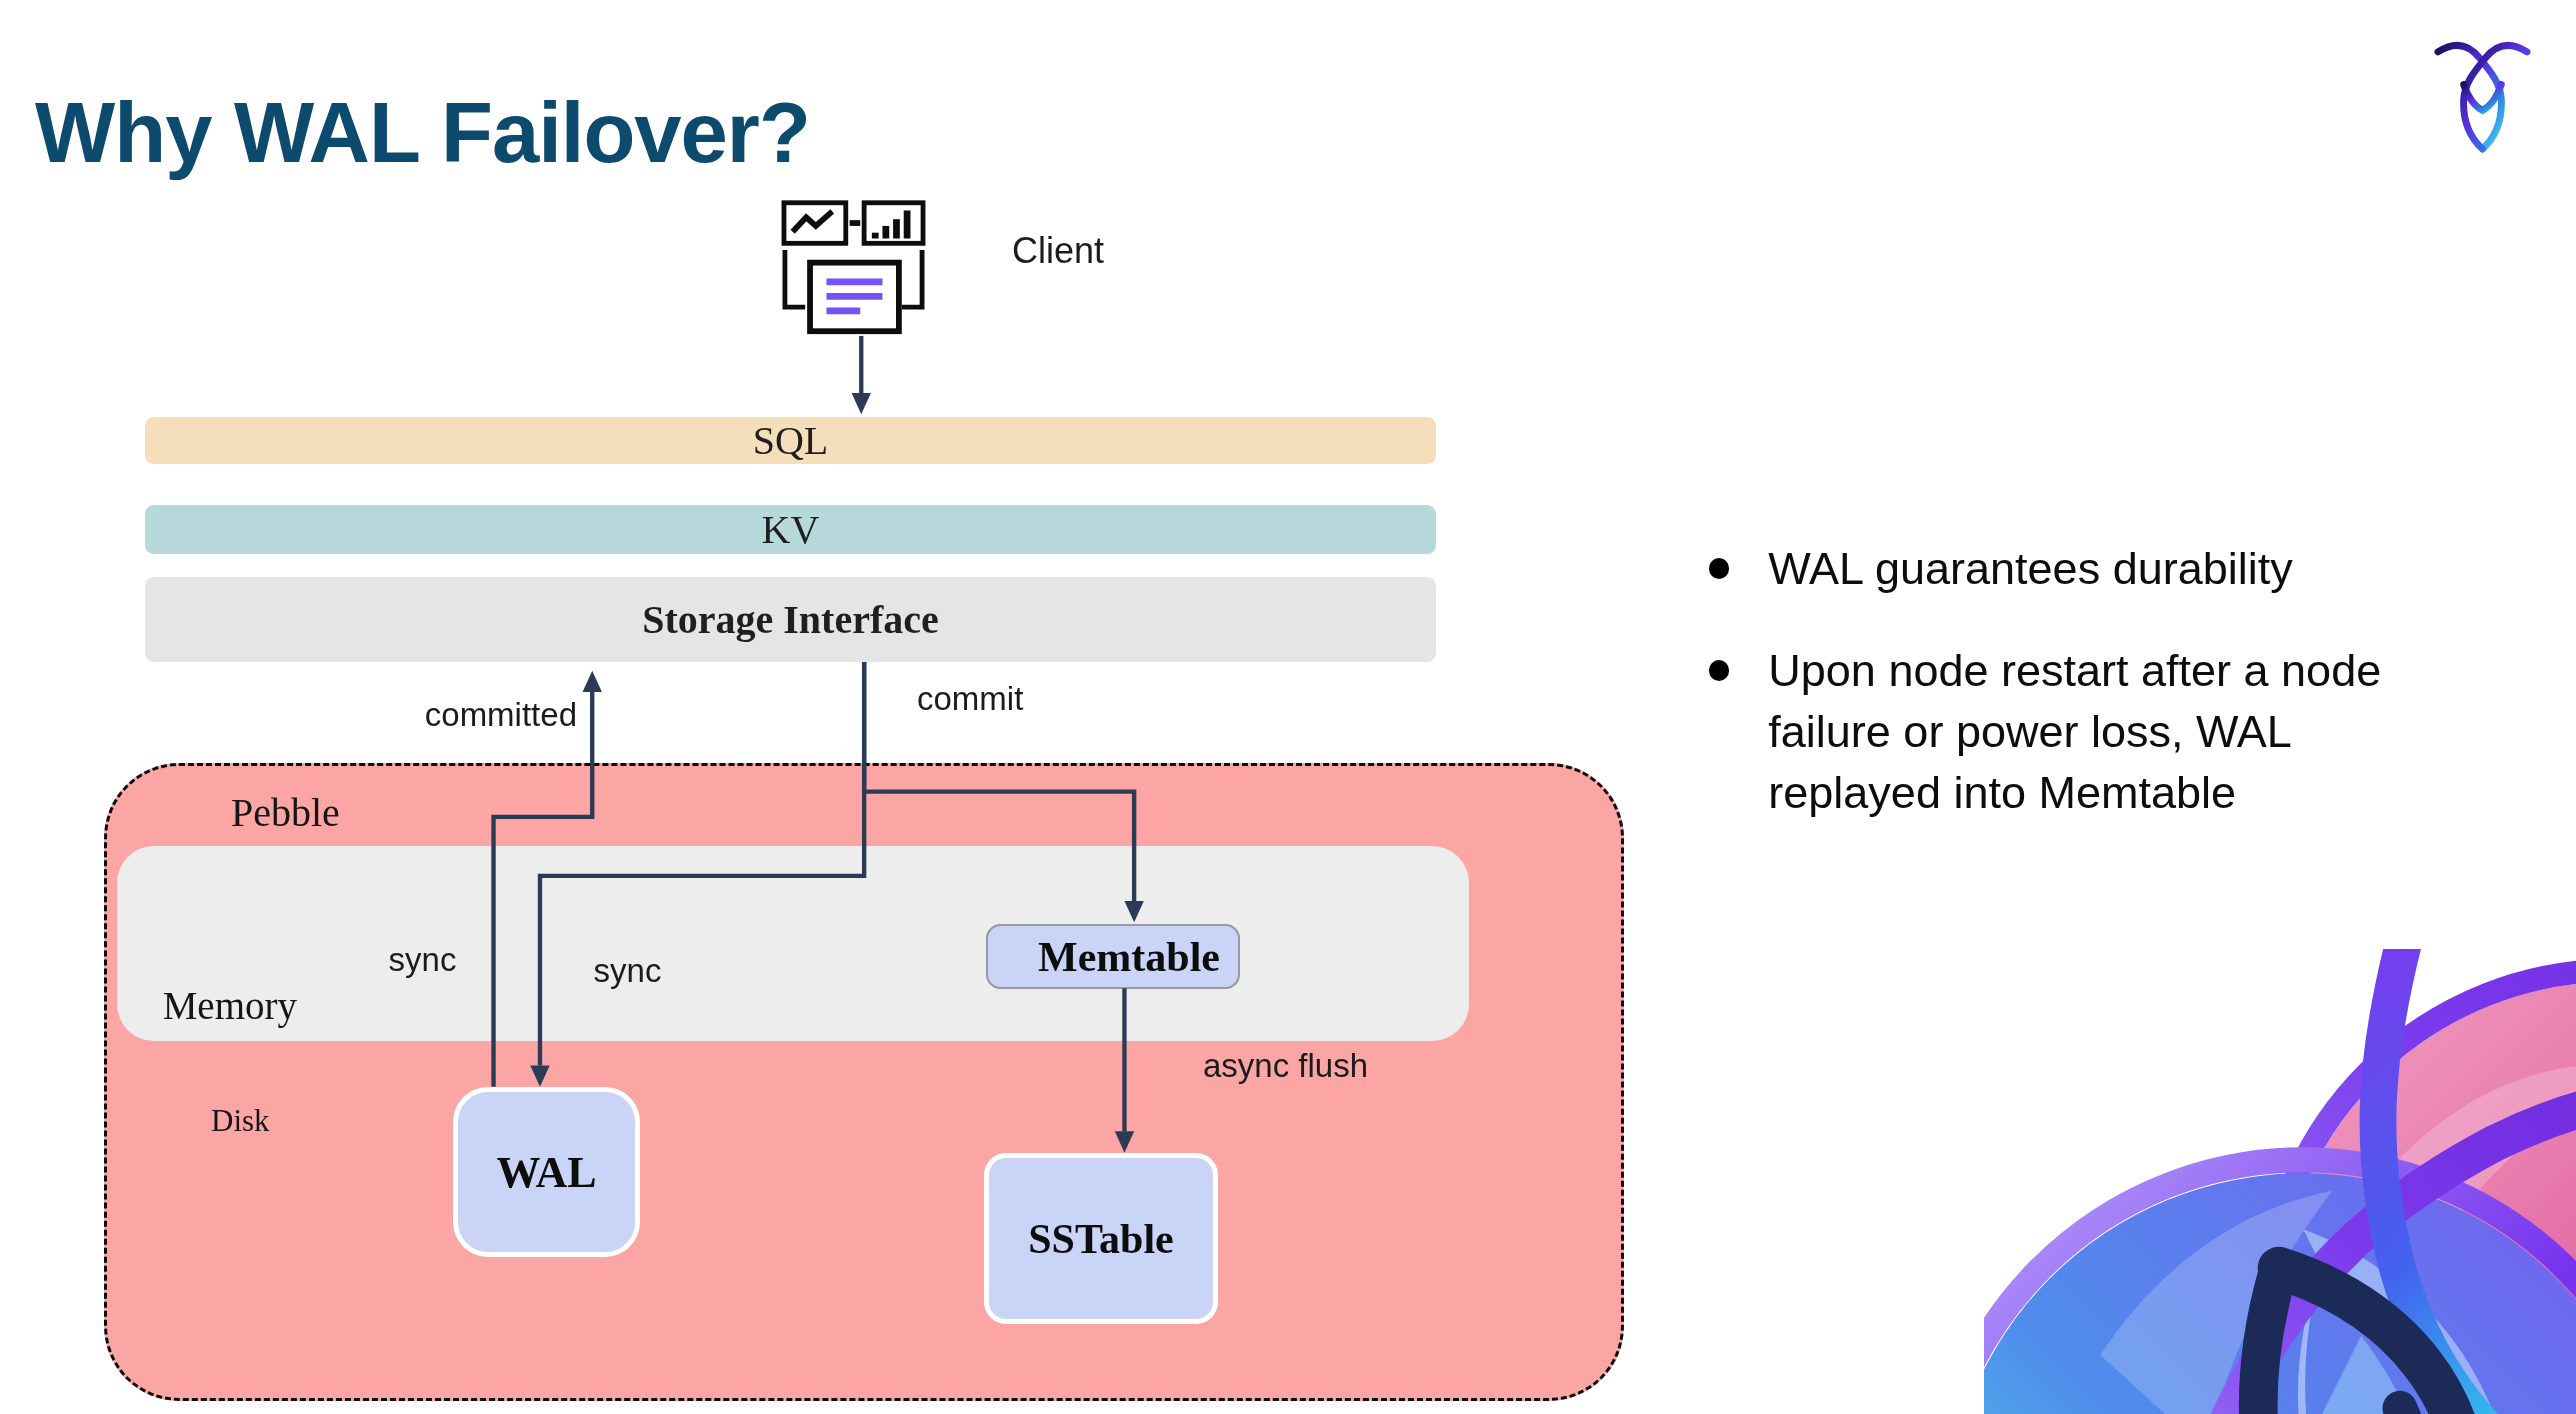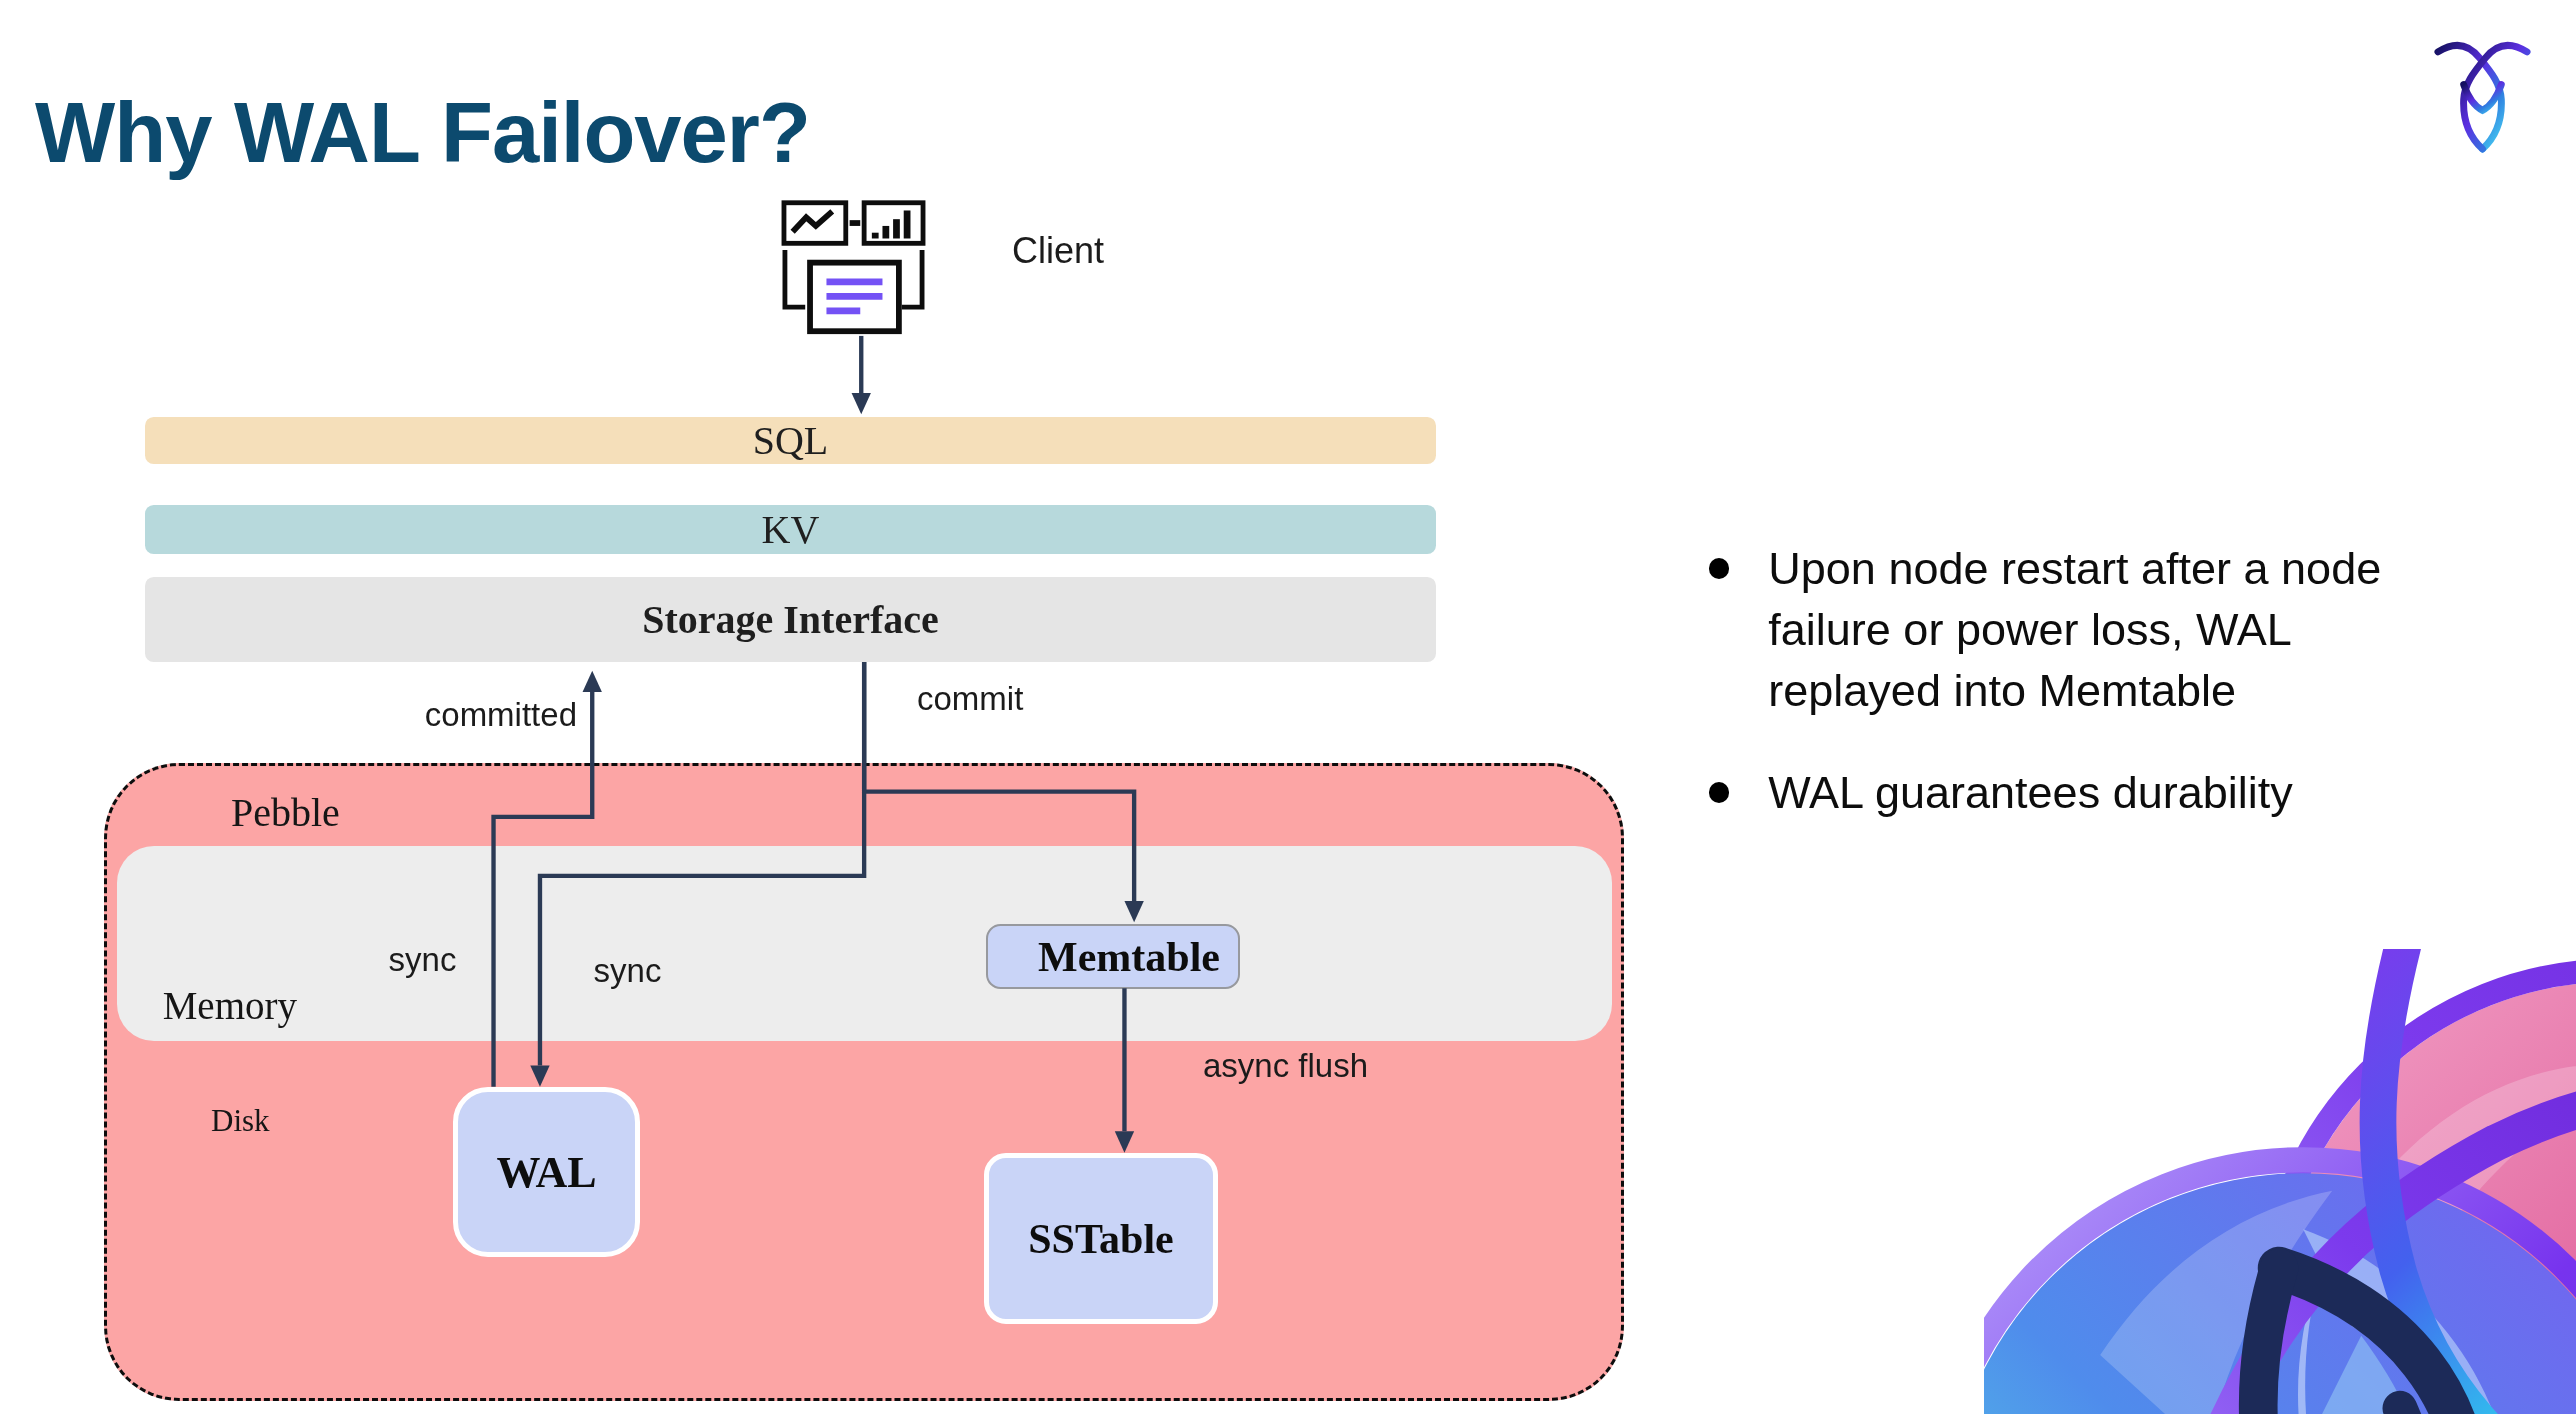--- a/index.html
+++ b/index.html
@@ -30,21 +30,21 @@
   
   .pebble{
     left:104px;top:763px;width:1520px;height:638px;background:#fca5a5;
     border:3.9px dashed #0d0d0d;border-radius:75px;box-sizing:border-box;z-index:1;
   }
   .pebble-label{
     left:124px;top:23px;font-family:"Liberation Serif","DejaVu Serif",serif;
     font-size:40px;color:#161616;
   }
   .memory{
-    left:9.7px;top:80px;width:1495px;height:195px;background:#ededed;border-radius:37px;
+    left:9.7px;top:80px;width:1352px;height:195px;background:#ededed;border-radius:37px;
   }
   .memory-label{
     left:46px;top:137px;font-family:"Liberation Serif","DejaVu Serif",serif;
     font-size:39px;color:#161616;
   }
   .disk-label{
     left:104px;top:337px;font-family:"Liberation Serif","DejaVu Serif",serif;
     font-size:31px;color:#161616;
   }
   
@@ -173,25 +173,25 @@
 
 <div class="abs edge-label lbl-committed">committed</div>
 <div class="abs edge-label lbl-commit">commit</div>
 <div class="abs edge-label lbl-sync-left">sync</div>
 <div class="abs edge-label lbl-sync-right">sync</div>
 <div class="abs edge-label lbl-async">async flush</div>
 
 <div class="abs bullets">
   <div class="bullet">
     <span class="bullet-dot"></span>
-    <span class="bullet-text">Upon node restart after a node failure or power loss, WAL replayed into Memtable</span>
+    <span class="bullet-text">WAL guarantees durability</span>
   </div>
   <div class="bullet">
     <span class="bullet-dot"></span>
-    <span class="bullet-text">WAL guarantees durability</span>
+    <span class="bullet-text">Upon node restart after a node failure or power loss, WAL replayed into Memtable</span>
   </div>
 </div>
 
 <div class="abs corner-art">
   <svg width="592" height="466" viewBox="0 0 612 482">
     <defs>
       <linearGradient id="gPink" x1="0" y1="0" x2="1" y2="1">
         <stop offset="0" stop-color="#f2a0c6"></stop>
         <stop offset="0.5" stop-color="#e2679f"></stop>
         <stop offset="1" stop-color="#bc2f80"></stop>

